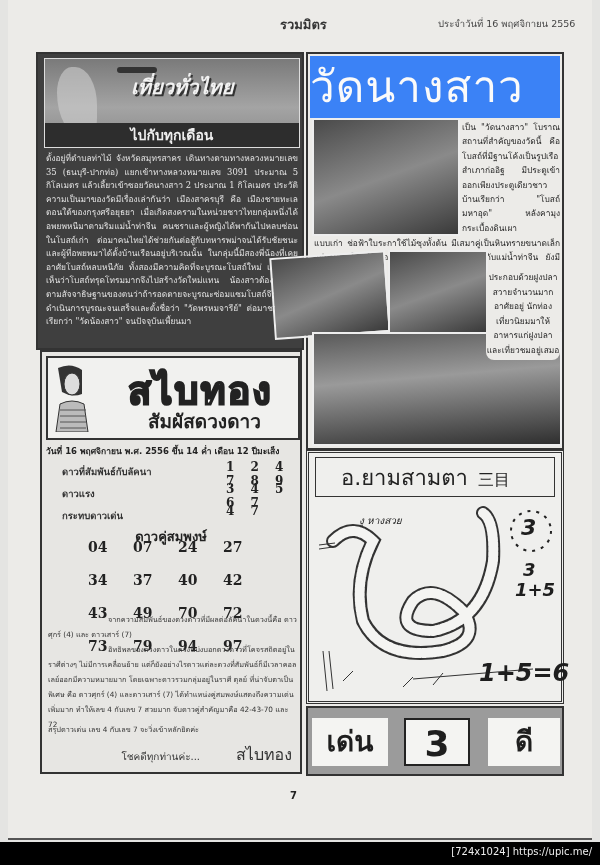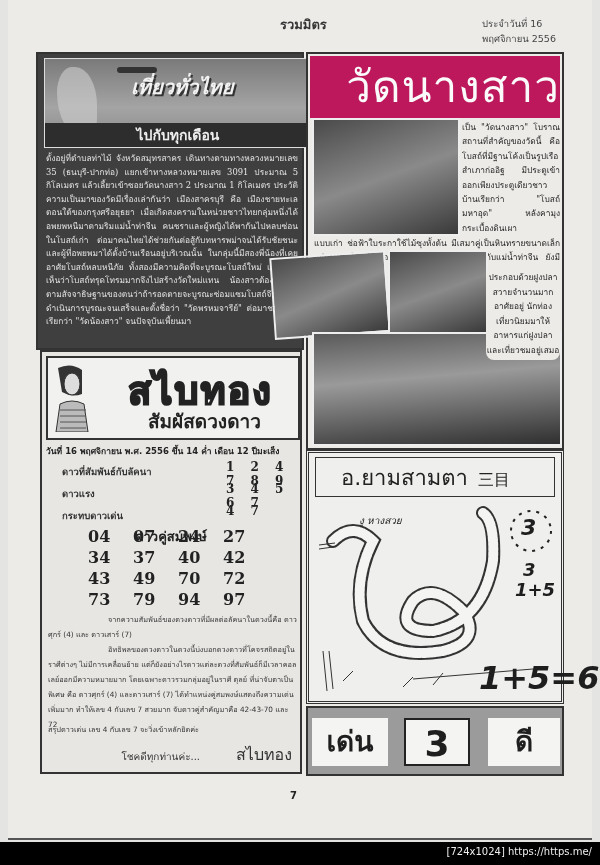--- a/index.html
+++ b/index.html
@@ -7,51 +7,51 @@
     width:600px; height:865px; position:relative; overflow:hidden;
     background:#e4e4e2;
     font-family:"DejaVu Serif", serif; color:#222;
   }
   .page {
     position:absolute; left:8px; top:0; width:584px; height:838px;
     background:#ecebe8;
     border-bottom:2px solid #555;
   }
   .hdr-logo { position:absolute; left:272px; top:14px; font-family:"DejaVu Sans",sans-serif; font-weight:bold; font-size:13px; color:#333; }
-  .hdr-date { position:absolute; left:430px; top:16px; font-family:"DejaVu Sans",sans-serif; font-size:9.5px; color:#444;margin-left:44px; }
+  .hdr-date { position:absolute; left:430px; top:16px; font-family:"DejaVu Sans",sans-serif; font-size:9.5px; color:#444; }
   .box { position:absolute; border:2px solid #333; box-sizing:border-box; }
 
   
   .art-left { left:36px; top:52px; width:268px; height:298px; background:#3f3f3f; }
-  .banner { position:absolute; left:6px; top:4px; width:254px; height:88px; background:linear-gradient(#7a7a7a,#a4a4a4 55%,#888); border:1px solid #ddd;padding-left:12px; }
+  .banner { position:absolute; left:6px; top:4px; width:254px; height:88px; background:linear-gradient(#7a7a7a,#a4a4a4 55%,#888); border:1px solid #ddd; }
   .banner-title { position:absolute; left:86px; top:12px; font-family:"DejaVu Sans",sans-serif; font-size:20px; font-weight:bold; color:#f2f2f2; font-style:italic; text-shadow:2px 2px 0 #333; }
   .banner-sub { position:absolute; left:0; bottom:0; width:100%; height:24px; background:#2d2d2d; color:#eee; text-align:center; font-family:"DejaVu Sans",sans-serif; font-size:14px; font-weight:bold; line-height:24px; }
   .map-shape { position:absolute; left:12px; top:8px; width:40px; height:70px; background:#cfcfcf; border-radius:40% 60% 30% 70%; opacity:.6; }
   .plane { position:absolute; left:72px; top:8px; width:40px; height:6px; background:#333; border-radius:3px; }
   .art-text { position:absolute; left:8px; top:98px; width:252px; color:#e6e6e6; font-size:8.4px; line-height:13.6px; text-align:justify; }
 
   
   .art-right { left:306px; top:52px; width:258px; height:398px; background:#ecebe8; }
-  .wat-title { position:absolute; left:2px; top:2px; width:250px; height:62px; background:#be185d; color:#fafafa; font-family:"DejaVu Sans",sans-serif; font-size:44px; line-height:62px; text-align:right; letter-spacing:1px; }
+  .wat-title { position:absolute; left:2px; top:2px; width:250px; height:62px; background:#3b82f6; color:#fafafa; font-family:"DejaVu Sans",sans-serif; font-size:44px; line-height:62px; text-align:left; letter-spacing:1px; }
   .photo { position:absolute; background:linear-gradient(160deg,#4a4a4a,#8a8a8a 50%,#3a3a3a); border:2px solid #eee; box-sizing:border-box; }
   .wat-text-1 { position:absolute; left:154px; top:66px; width:98px; font-size:8.4px; line-height:14.4px; text-align:justify; }
   .wat-text-2 { position:absolute; left:6px; top:182px; width:246px; font-size:8.4px; line-height:14.4px; text-align:justify; }
   .wat-text-3 { position:absolute; left:178px; top:214px; width:74px; font-size:8.4px; line-height:14.6px; text-align:center; background:#ecebe8; border-radius:8px; padding:2px 0; }
 
   
   .horo { left:40px; top:350px; width:262px; height:424px; background:#e7e6e3; }
   .horo-head { position:absolute; left:4px; top:4px; width:250px; height:80px; border:2px solid #333; background:#f1f1ef; }
   .horo-person { position:absolute; left:4px; top:6px; width:38px; height:68px; }
   .horo-name { position:absolute; left:80px; top:2px; font-family:"DejaVu Sans",sans-serif; font-size:38px; font-weight:bold; color:#fff; -webkit-text-stroke:2px #222; letter-spacing:2px; }
   .horo-sub { position:absolute; left:100px; top:48px; font-family:"DejaVu Sans",sans-serif; font-size:19px; font-weight:bold; color:#222; }
   .horo-date { position:absolute; left:4px; top:92px; width:254px; font-family:"DejaVu Sans",sans-serif; font-size:8.5px; font-weight:bold; }
   .star-row { position:absolute; left:20px; font-family:"DejaVu Sans",sans-serif; font-size:9.5px; font-weight:bold; color:#333; }
   .star-vals { position:absolute; left:140px; font-size:12px; font-weight:bold; letter-spacing:6px;margin-left:44px; }
   .pairs-title { position:absolute; left:0; top:174px; width:100%; text-align:center; font-family:"DejaVu Sans",sans-serif; font-size:13px; font-weight:bold; }
-  .pairs { position:absolute; left:46px; top:176px; width:180px; display:grid; grid-template-columns:repeat(4,1fr); row-gap:4px; font-size:16px; font-weight:bold; line-height:17px; }
+  .pairs { position:absolute; left:46px; top:187px; width:180px; display:grid; grid-template-columns:repeat(4,1fr); row-gap:16px; font-size:14px; font-weight:bold; line-height:17px; }
   .horo-p { position:absolute; left:6px; width:250px; font-family:"DejaVu Sans",sans-serif; font-size:7.3px; line-height:15px; color:#333; }
   .horo-sign { position:absolute; right:8px; top:390px; font-family:"DejaVu Sans",sans-serif; font-size:10px; color:#333; }
   .horo-sign span { font-size:16px;margin-left:36px; }
 
   
   .snake { left:306px; top:450px; width:258px; height:254px; background:#efefed; border:3px double #333; }
   .snake-title { position:absolute; left:6px; top:4px; width:240px; height:40px; border:1px solid #333; font-family:"DejaVu Sans",sans-serif; font-size:22px; line-height:40px; padding-left:25px; box-sizing:border-box; }
   .snake-title span { font-size:16px; margin-left:10px; }
   .snake-art { position:absolute; left:4px; top:48px; width:244px; height:196px; }
   .snake-note { position:absolute; left:50px; top:60px; font-family:"DejaVu Sans",sans-serif; font-size:10px; font-style:italic; }
@@ -158,26 +158,26 @@
     <path d="M20 40 Q40 20 60 40 Q40 80 50 120 Q70 160 130 150 Q170 140 150 110 Q120 80 100 100 Q80 130 120 130 Q170 120 180 60 Q182 20 170 12" fill="none" stroke="#f4f4f2" stroke-width="10" stroke-linecap="round" stroke-dasharray="3 2"></path>
     <path d="M6 44 L22 42 M6 48 L20 46" stroke="#333" stroke-width="1"></path>
     <path d="M10 150 L14 190 M16 150 L20 188 M30 180 L40 170 M90 186 L100 176 M120 184 L130 172" stroke="#333" stroke-width="1"></path>
     <path d="M100 178 L220 168" stroke="#333" stroke-width="1"></path>
     <circle cx="218" cy="30" r="20" fill="none" stroke="#222" stroke-width="2" stroke-dasharray="3 6"></circle>
   </svg>
   <div class="snake-note">งู หางสวย</div>
   <div class="hand" style="left:212px;top:62px;font-size:22px;">3</div>
   <div class="hand" style="left:214px;top:106px;font-size:18px;">3</div>
   <div class="hand" style="left:206px;top:126px;font-size:18px;">1+5</div>
-  <div class="hand" style="left:170px;top:206px;font-size:32px;">1+5=6</div>
+  <div class="hand" style="left:170px;top:206px;font-size:24px;">1+5=6</div>
 </div>
 
 <div class="box play">
   <div class="play-cell" style="left:4px;width:76px;font-size:28px;">เด่น</div>
   <div class="play-cell" style="left:96px;width:66px;font-size:36px;border:2px solid #222;box-sizing:border-box;">3</div>
   <div class="play-cell" style="left:180px;width:72px;font-size:28px;">ดี</div>
 </div>
 
 <div class="pg">7</div>
 
 <div class="footer-bar">
-  <div class="footer-text">[724x1024] https://https.me/</div>
+  <div class="footer-text">[724x1024] https://upic.me/</div>
 </div>
 
 </body></html>

